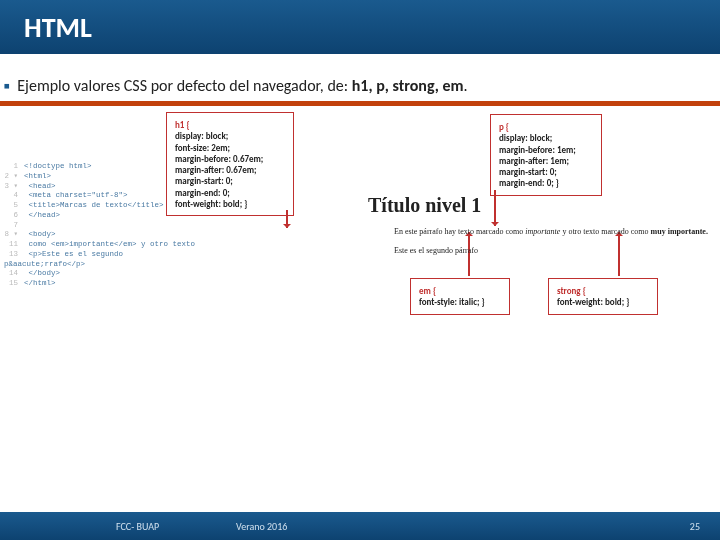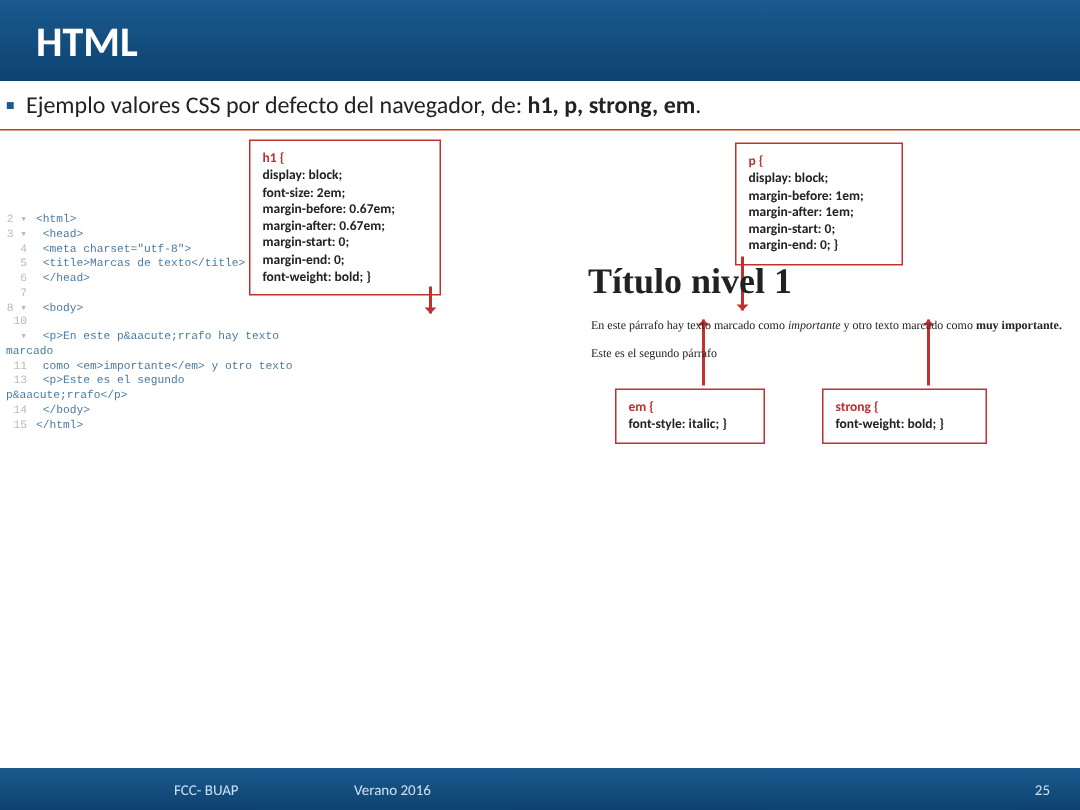--- a/index.html
+++ b/index.html
@@ -1,31 +1,31 @@
 <!DOCTYPE html>
 <html><head>
 <meta charset="utf-8">
 <style>
   * { box-sizing: border-box; margin: 0; padding: 0; }
   body { width: 720px; height: 540px; font-family: Calibri, Arial, sans-serif; background: #fff; position: relative; overflow: hidden; }
   .titlebar { background: linear-gradient(#1a5a8e,#0d4270); height: 54px; display: flex; align-items: center; padding: 16px 24px; }
   .titlebar h1 { color: #fff; font-size: 28px; font-weight: 700; }
-  .subline { border-bottom: 1px solid #c2410c; padding: 6px 8px 6px 4px; margin-top: 1px; }
+  .subline { border-bottom: 5px solid #c2410c; padding: 6px 8px 6px 4px; margin-top: 16px; }
   .subline .bullet { color: #1a5a8e; font-weight: 700; margin-right: 4px; }
   .subline-text { font-size: 16px; color: #222; }
   .subline-text b { font-weight: 700; }
   .stage { position: relative; height: 360px; margin-top: 6px; }
   .codebox { position: absolute; border: 1.5px solid #c0302f; background: #fff; padding: 6px 8px; font-size: 9px; line-height: 1.25; }
   .codebox .sel { color: #c0302f; font-weight: 600; }
   .kwblock { font-weight: 600; color: #222; }
   .source { position: absolute; left: 4px; top: 50px; width: 200px; font-family: "Courier New", monospace; font-size: 7.5px; color: #666; line-height: 1.3; }
   .source .ln { display: inline-block; width: 14px; color: #bbb; text-align: right; margin-right: 6px; }
   .source .tag { color: #4a7aa3; }
   .render { position: absolute; left: 368px; top: 82px; width: 340px; font-family: "Times New Roman", serif; color: #222; }
-  .render .rh1 { font-size: 24px; font-weight: 700; margin-bottom: 10px; margin-left: 24px; }
+  .render .rh1 { font-size: 20px; font-weight: 700; margin-bottom: 10px; }
   .render .rp { font-size: 8px; margin-bottom: 10px; padding-left: 26px; }
   .render .rp em { font-style: italic; }
   .render .rp strong { font-weight: 700; }
   .arrow { position: absolute; background: #c0302f; }
   .arrow.v { width: 1.5px; }
   .arrow.v::after { content: ""; position: absolute; left: -3px; border: 4px solid transparent; }
   .arrow.down::after { bottom: -4px; border-top-color: #c0302f; }
   .arrow.up::after { top: -4px; border-bottom-color: #c0302f; }
   .footer { position: absolute; left: 0; right: 0; bottom: 0; height: 28px; background: linear-gradient(#1a5a8e,#0d4270); color: #cfe0ee; font-size: 10px; display: flex; align-items: center; padding: 0 20px; }
   .footer .f1 { width: 96px; margin-top: 41px; }
@@ -85,28 +85,28 @@
 
   <div class="render">
     <div class="rh1">Título nivel 1</div>
     <div class="rp">
       <span>En este párrafo hay texto marcado como </span><em>importante</em><span> y otro texto marcado como </span><strong>muy importante.</strong>
     </div>
     <div class="rp">Este es el segundo párrafo</div>
   </div>
 
   <div class="source">
+    <div><span class="ln">1</span><span class="tag">&lt;!doctype html&gt;</span></div>
     <div><span class="ln">2 ▾</span><span class="tag">&lt;html&gt;</span></div>
     <div><span class="ln">3 ▾</span><span class="tag">  &lt;head&gt;</span></div>
     <div><span class="ln">4</span><span class="tag">    &lt;meta charset="utf-8"&gt;</span></div>
     <div><span class="ln">5</span><span class="tag">    &lt;title&gt;Marcas de texto&lt;/title&gt;</span></div>
     <div><span class="ln">6</span><span class="tag">  &lt;/head&gt;</span></div>
     <div><span class="ln">7</span><span></span></div>
     <div><span class="ln">8 ▾</span><span class="tag">  &lt;body&gt;</span></div>
-    <div><span class="ln">10 ▾</span><span class="tag">    &lt;p&gt;En este p&amp;aacute;rrafo hay texto marcado</span></div>
     <div><span class="ln">11</span><span class="tag">    como &lt;em&gt;importante&lt;/em&gt; y otro texto</span></div>
     <div><span class="ln">13</span><span class="tag">    &lt;p&gt;Este es el segundo p&amp;aacute;rrafo&lt;/p&gt;</span></div>
     <div><span class="ln">14</span><span class="tag">  &lt;/body&gt;</span></div>
     <div><span class="ln">15</span><span class="tag">&lt;/html&gt;</span></div>
   </div>
 
 </div>
 
 <div class="footer">
   <span class="f1">BMB - RAM</span>

